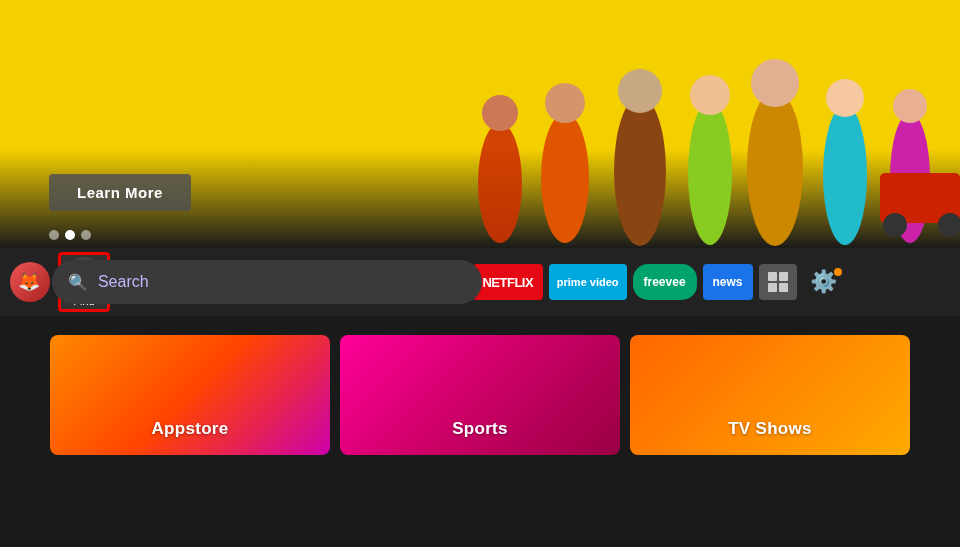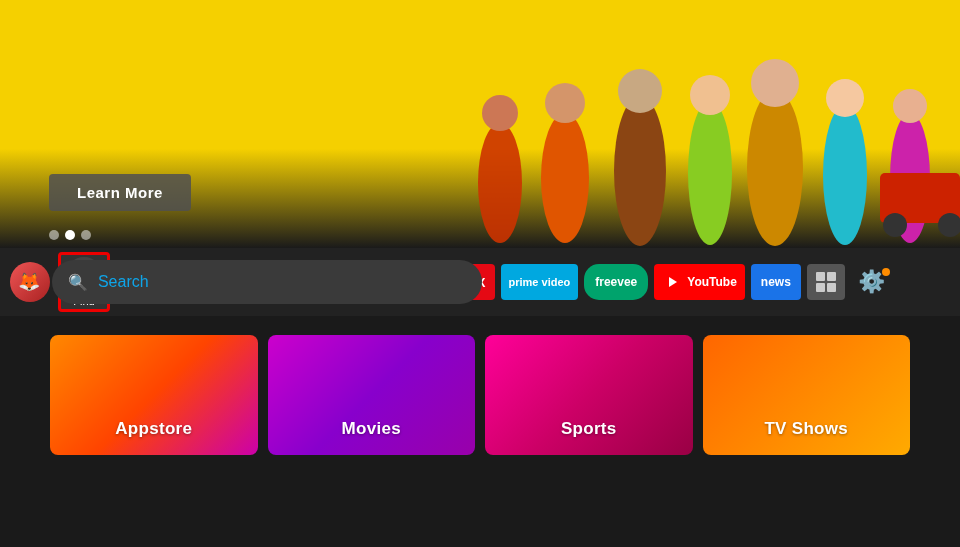--- a/index.html
+++ b/index.html
@@ -205,21 +205,21 @@
       gap: 10px;
       margin-top: 12px;
     }
 
     .search-icon-sm {
       color: #aaa;
       font-size: 16px;
     }
 
     .search-text {
-      color: #0ea5e9;
+      color: #c4b5fd;
       font-size: 16px;
     }
 
     
     .tiles {
       width: 960px;
       height: 130px;
       display: flex;
       gap: 0;
       margin-top: 10px;
@@ -384,28 +384,20 @@
     </div>
 
     <div class="channel-logo ch-primevideo">
       <span>prime video</span>
     </div>
 
     <div class="channel-logo ch-freevee">
       <span>freevee</span>
     </div>
 
-    <div class="channel-logo ch-youtube">
-      <div class="yt-icon">
-        <div class="yt-play">
-            <div class="yt-triangle"></div>
-          </div>
-        <span style="color:white;font-size:12px;font-weight:bold;">YouTube</span>
-      </div>
-    </div>
 
     <div class="channel-logo ch-news">
       <span>news</span>
     </div>
 
     <div class="channel-logo ch-apps" style="padding:6px;">
       <div class="apps-grid">
         <div class="apps-grid-cell"></div>
         <div class="apps-grid-cell"></div>
         <div class="apps-grid-cell"></div>
@@ -424,22 +416,19 @@
   <div class="search-bar">
     <span class="search-icon-sm">🔍</span>
     <span class="search-text">Search</span>
   </div>
 </div>
 
 <div class="tiles">
   <div class="tile tile-appstore">
     <span class="tile-label">Appstore</span>
   </div>
-  <div class="tile tile-movies">
-    <span class="tile-label">Movies</span>
-  </div>
   <div class="tile tile-sports">
     <span class="tile-label">Sports</span>
   </div>
   <div class="tile tile-tvshows">
     <span class="tile-label">TV Shows</span>
   </div>
 </div>
 
 </body></html>

